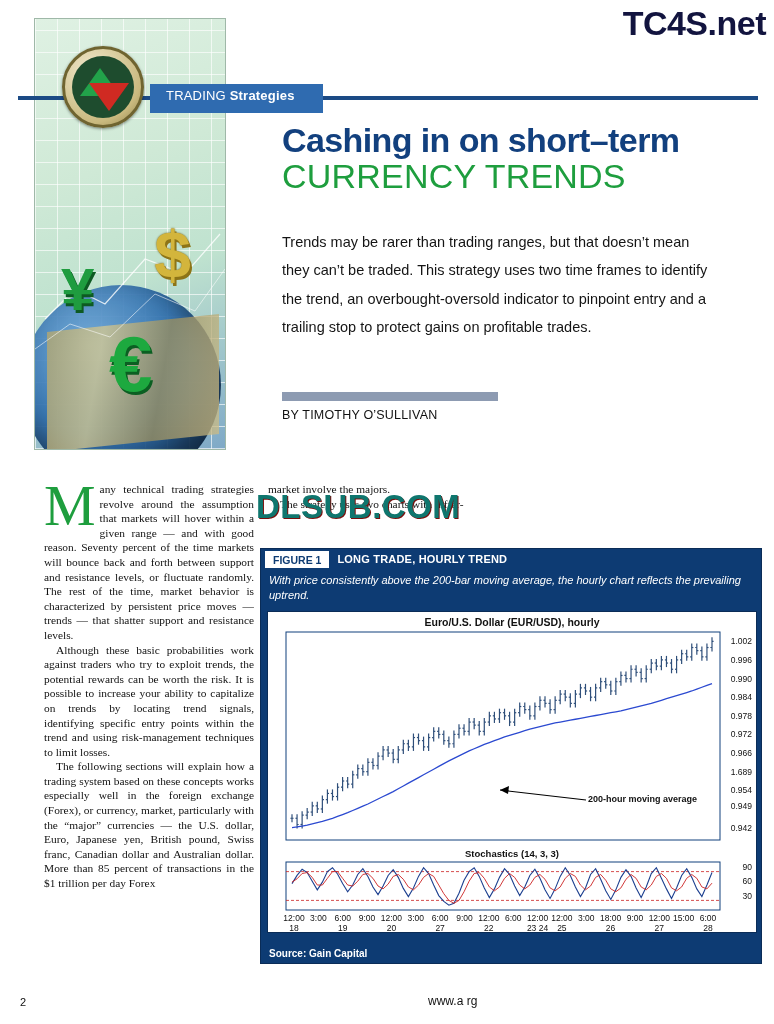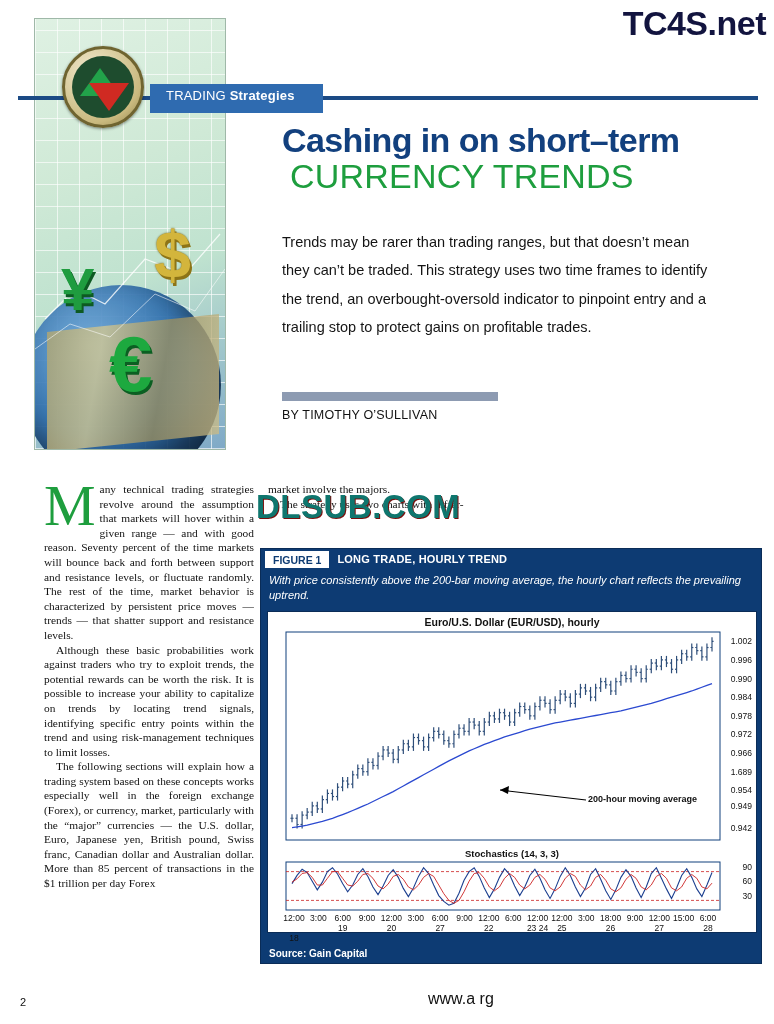--- a/index.html
+++ b/index.html
@@ -160,21 +160,20 @@
     color: #12407e;
     letter-spacing: -0.6px;
     line-height: 1.06;
   }
   .headline .l2 {
     font-family: "Liberation Sans", sans-serif;
     font-size: 34px;
     color: #1e9e3e;
     letter-spacing: .2px;
     line-height: 1.1;
-    margin-left: 8px;
   }
   .deck {
     position: absolute;
     left: 282px; top: 228px;
     width: 436px;
     font-family: "Liberation Sans", sans-serif;
     font-size: 14.5px;
     line-height: 1.95;
     color: #151515;
   }
@@ -345,21 +344,21 @@
     position: absolute;
     left: 20px; bottom: 16px;
     font-family: "Liberation Sans", sans-serif;
     font-size: 11px;
     color: #111;
   }
   .footer-url {
     position: absolute;
     left: 428px; bottom: 16px;
     font-family: "Liberation Sans", sans-serif;
-    font-size: 16px;
+    font-size: 12px;
     color: #111;
   }
 </style>
 </head>
 <body>
 
 <div class="page">
 
   <div class="masthead">TC4S.net</div>
 
@@ -697,21 +696,21 @@
           <div style="top: 210.582px;">0.942</div>
         </div>
       <div class="stoch-title" id="stoch-title" style="top: 236px;">Stochastics (14, 3, 3)</div>
       <div class="stoch-labels" id="stoch-labels" style="top: 0px; height: 318px; width: 24px;">
           <div style="top: 249.8px;">90</div>
           <div style="top: 264.2px;">60</div>
           <div style="top: 278.6px;">30</div>
         </div>
       <div class="x-labels" id="x-labels" style="bottom: auto; top: 301px; height: 22px;">
           <span style="left: 26px; top: 0px;">12:00</span>
-          <span style="left: 26px; top: 20px;">18</span>
+          <span style="left: 26px; top: 10px;">18</span>
           <span style="left: 50.3529px; top: 0px;">3:00</span>
           <span style="left: 74.7059px; top: 0px;">6:00</span>
           <span style="left: 74.7059px; top: 10px;">19</span>
           <span style="left: 99.0588px; top: 0px;">9:00</span>
           <span style="left: 123.412px; top: 0px;">12:00</span>
           <span style="left: 123.412px; top: 10px;">20</span>
           <span style="left: 147.765px; top: 0px;">3:00</span>
           <span style="left: 172.118px; top: 0px;">6:00</span>
           <span style="left: 172.118px; top: 10px;">27</span>
           <span style="left: 196.471px; top: 0px;">9:00</span>

